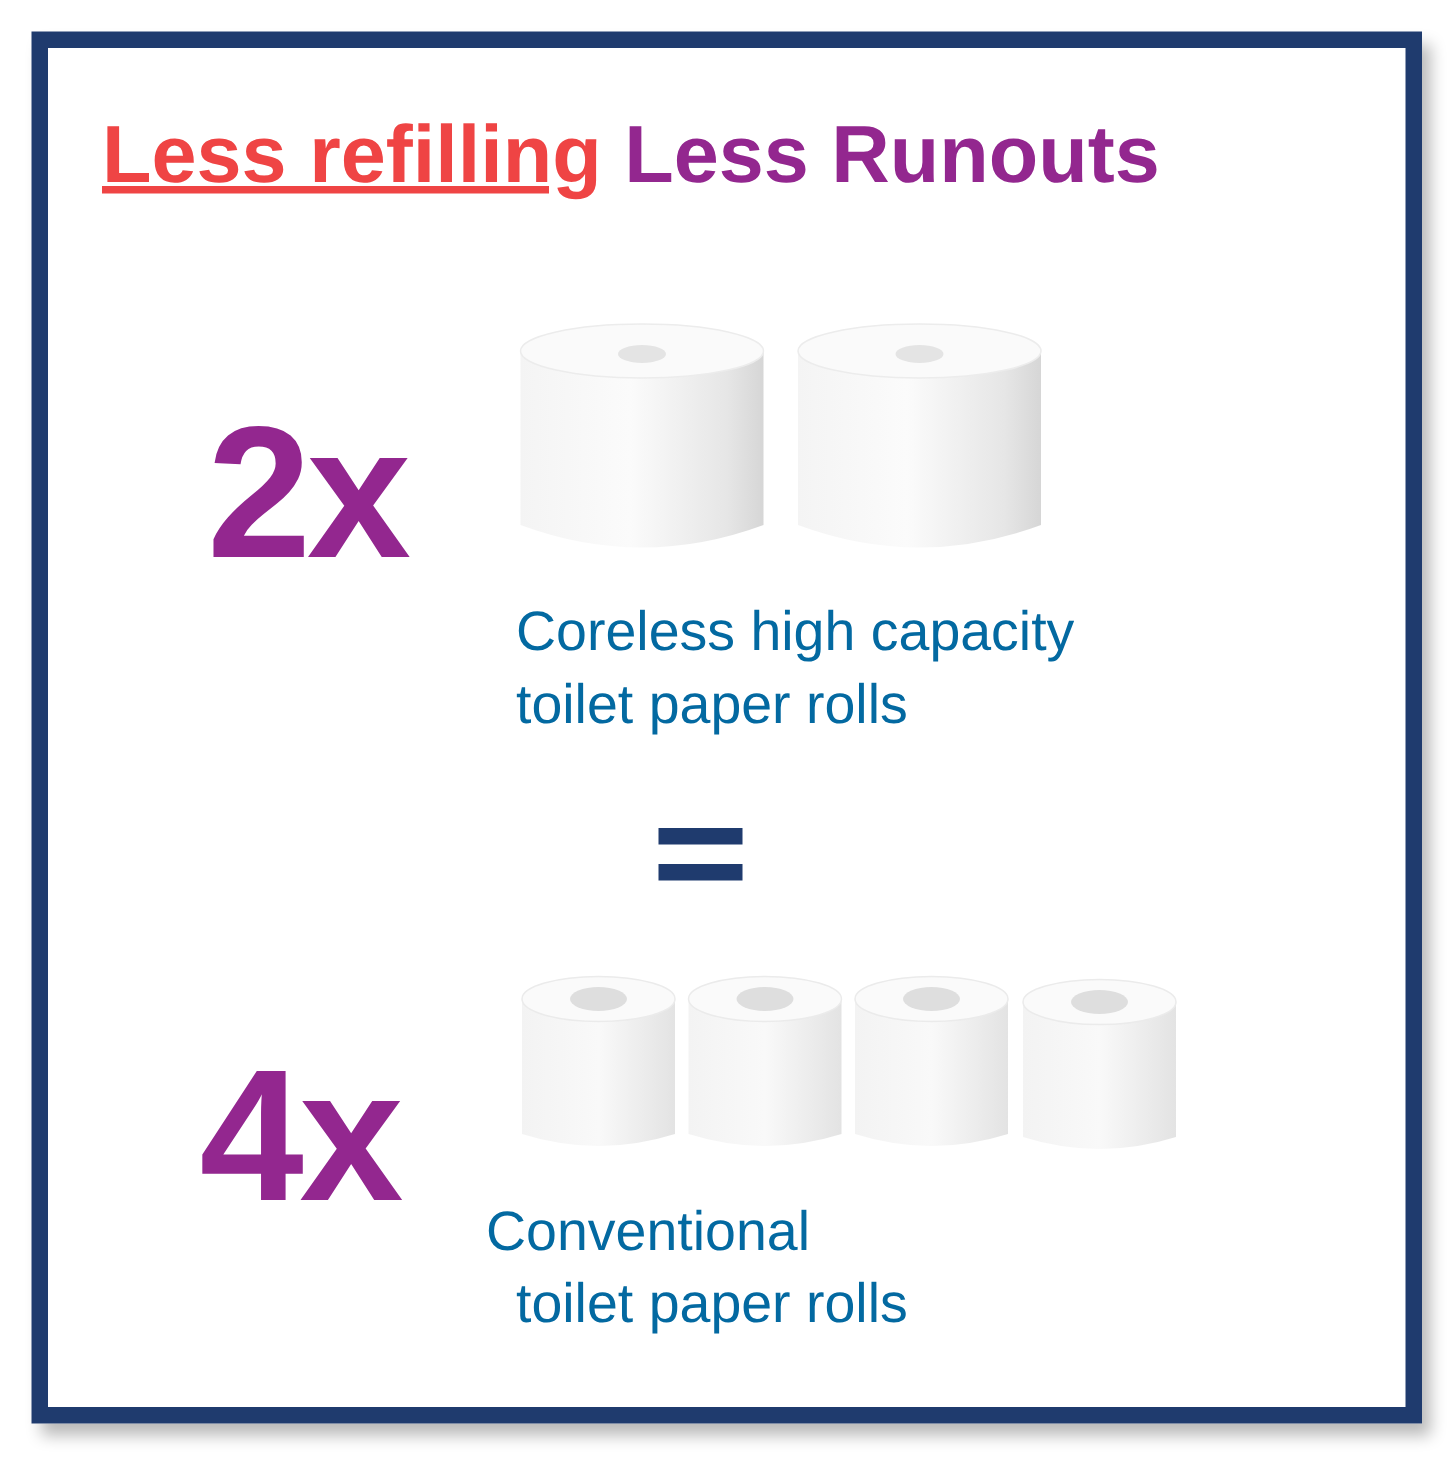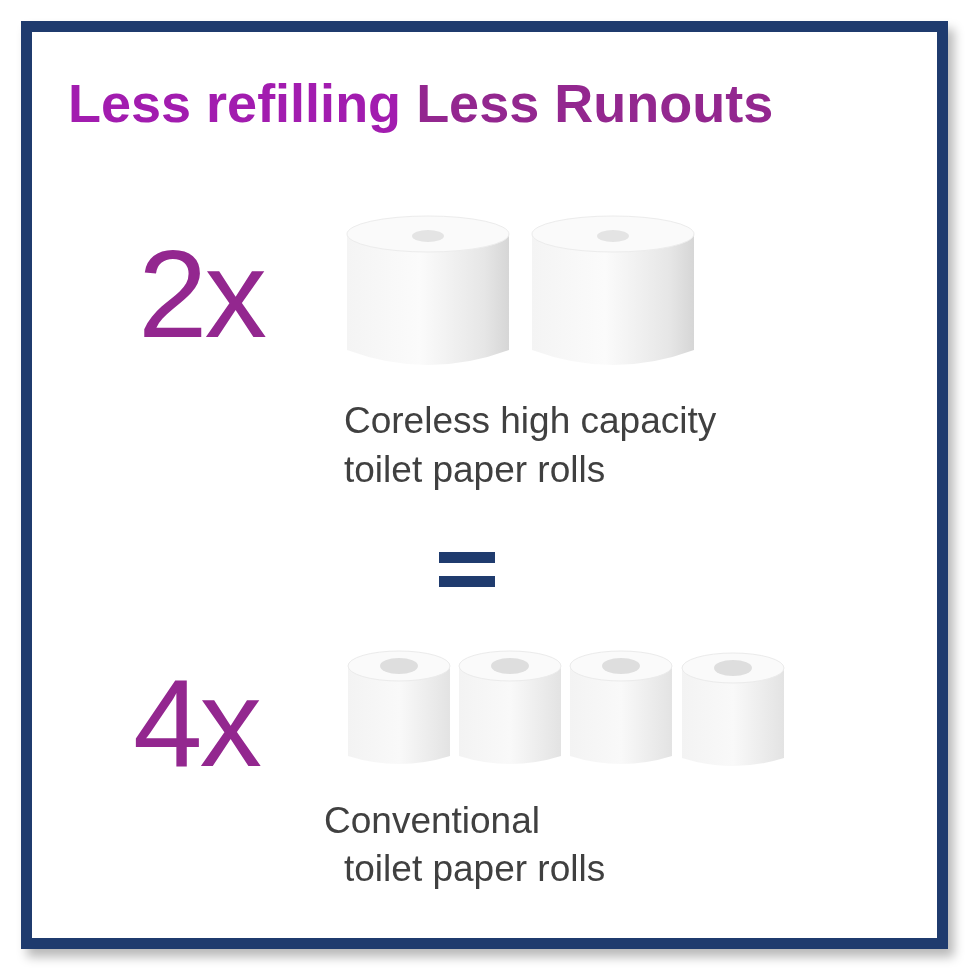--- a/index.html
+++ b/index.html
@@ -6,28 +6,29 @@
   body { width:970px; height:971px; position:relative; overflow:hidden; font-family:"Liberation Sans", sans-serif; }
   .frame {
     position:absolute; left:21px; top:21px; width:905px; height:906px;
     border:11px solid #1f3b6e; background:#ffffff;
     box-shadow: 6px 8px 10px rgba(0,0,0,0.28);
   }
   .headline {
     position:absolute; left:68px; top:72px; margin:0;
     font-size:54px; font-weight:bold; white-space:nowrap; letter-spacing:0px;
   }
-  .headline .a { color:#a21caf; }
+  .headline .a { color:#ef4444;text-decoration:underline; }
   .headline .b { color:#93278f; }
   .mult {
-    position:absolute; font-weight:normal; color:#93278f; font-size:125px; line-height:1;
+    position:absolute; font-weight:bold; color:#93278f; font-size:125px; line-height:1;
     letter-spacing:-3px;
+    margin-top:35px;
   }
   .desc {
-    position:absolute; color:#404040; font-size:37px; line-height:49px; white-space:nowrap;
+    position:absolute; color:#0369a1; font-size:37px; line-height:49px; white-space:nowrap;
   }
   .eq { position:absolute; left:439px; top:552px; width:56px; height:36px; }
   .eq div { position:absolute; left:0; width:56px; height:11px; background:#1f3b6e; }
   .roll { position:absolute; }
   .roll svg { display:block; width:100%; height:100%; }
 </style>
 </head>
 <body>
 
 <div class="frame"></div>

